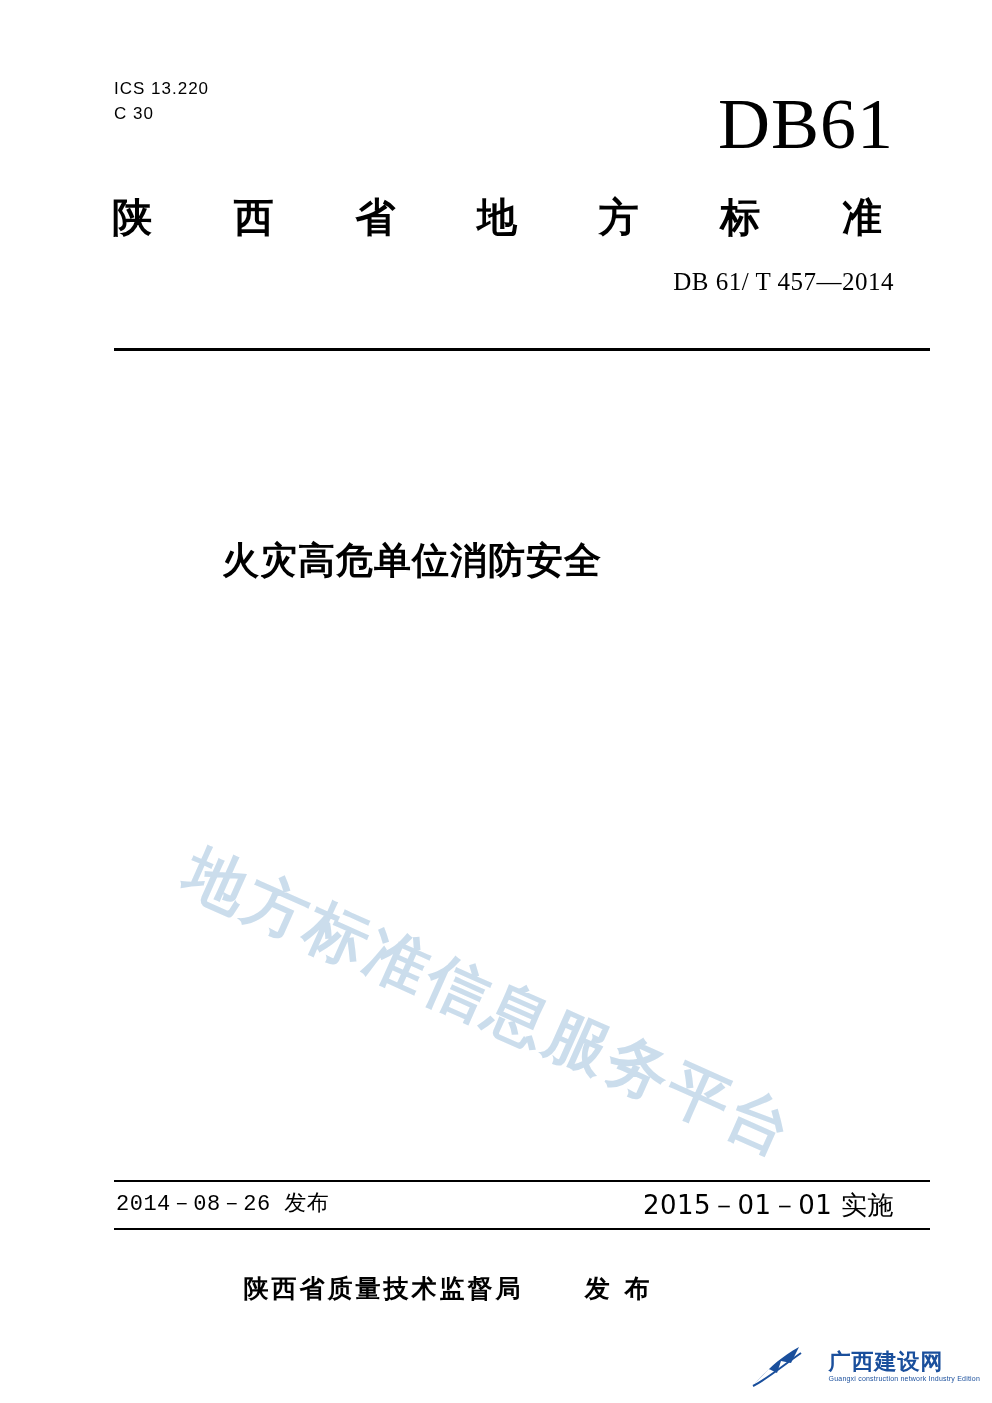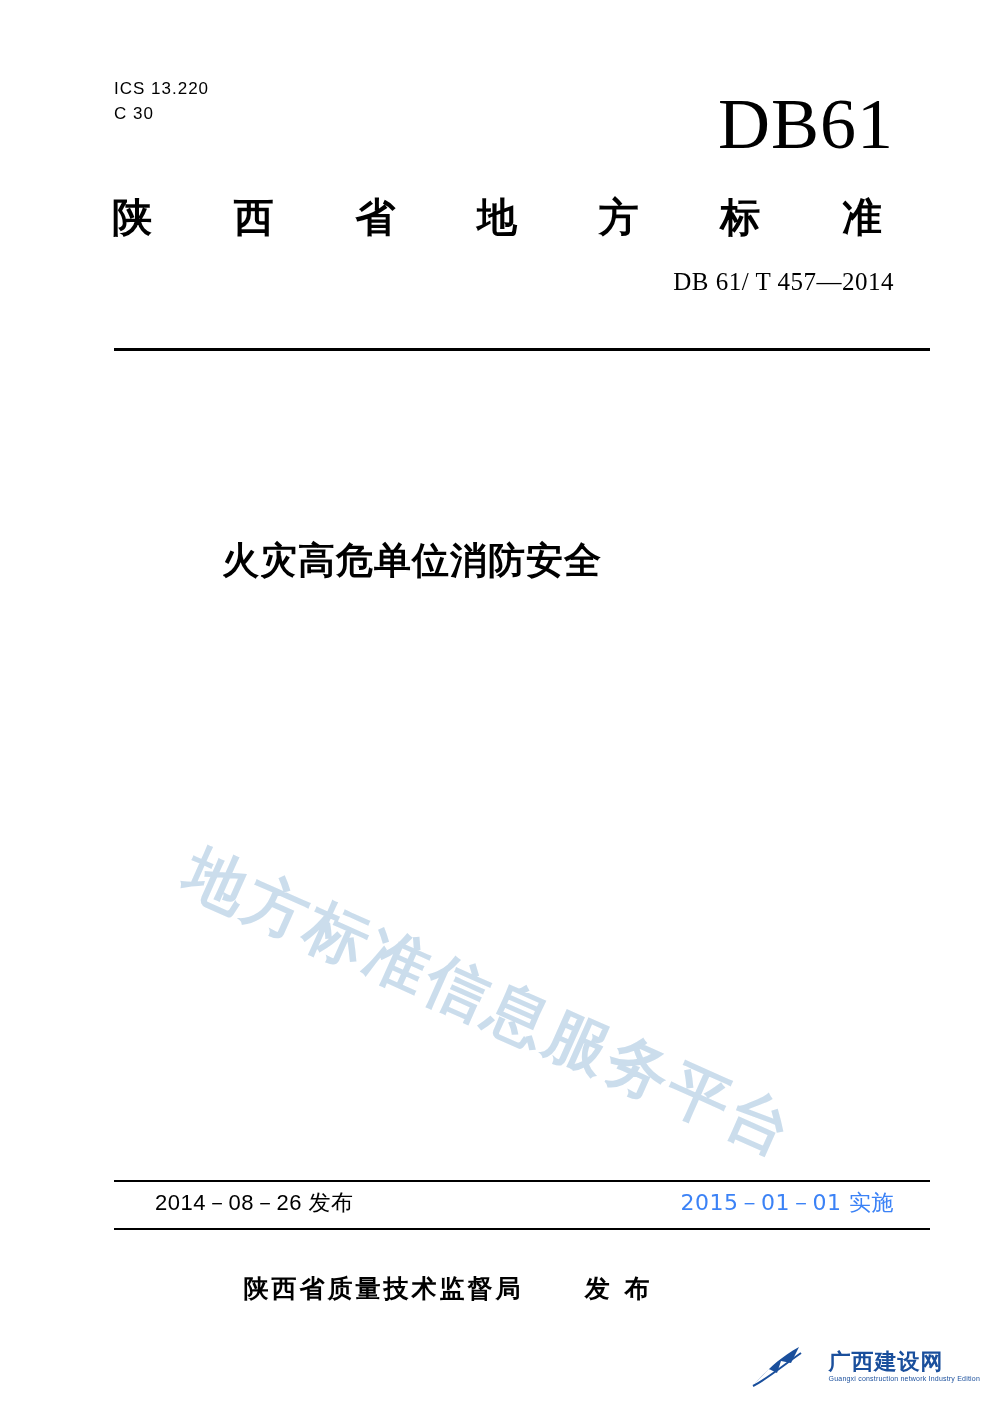--- a/index.html
+++ b/index.html
@@ -122,33 +122,32 @@
     left: 114px;
     top: 1180px;
     width: 816px;
     height: 2px;
     background: #000;
   }
   .date-left {
     position: absolute;
     left: 116px;
     top: 1188px;
-    font-family: Liberation Sans, sans-serif;
+    font-family: Liberation Mono, monospace;
     font-size: 22px;
     color: #000;
     letter-spacing: 0.5px;
-    margin-left: 39px;
   }
   .date-right {
     position: absolute;
     right: 98px;
     top: 1188px;
     font-family: "DejaVu Sans", sans-serif;
-    font-size: 22px;
-    color: #3b82f6;
+    font-size: 26px;
+    color: #000000;
     letter-spacing: 0.5px;
   }
   .dates-rule-bottom {
     position: absolute;
     left: 114px;
     top: 1228px;
     width: 816px;
     height: 2px;
     background: #000;
   }

